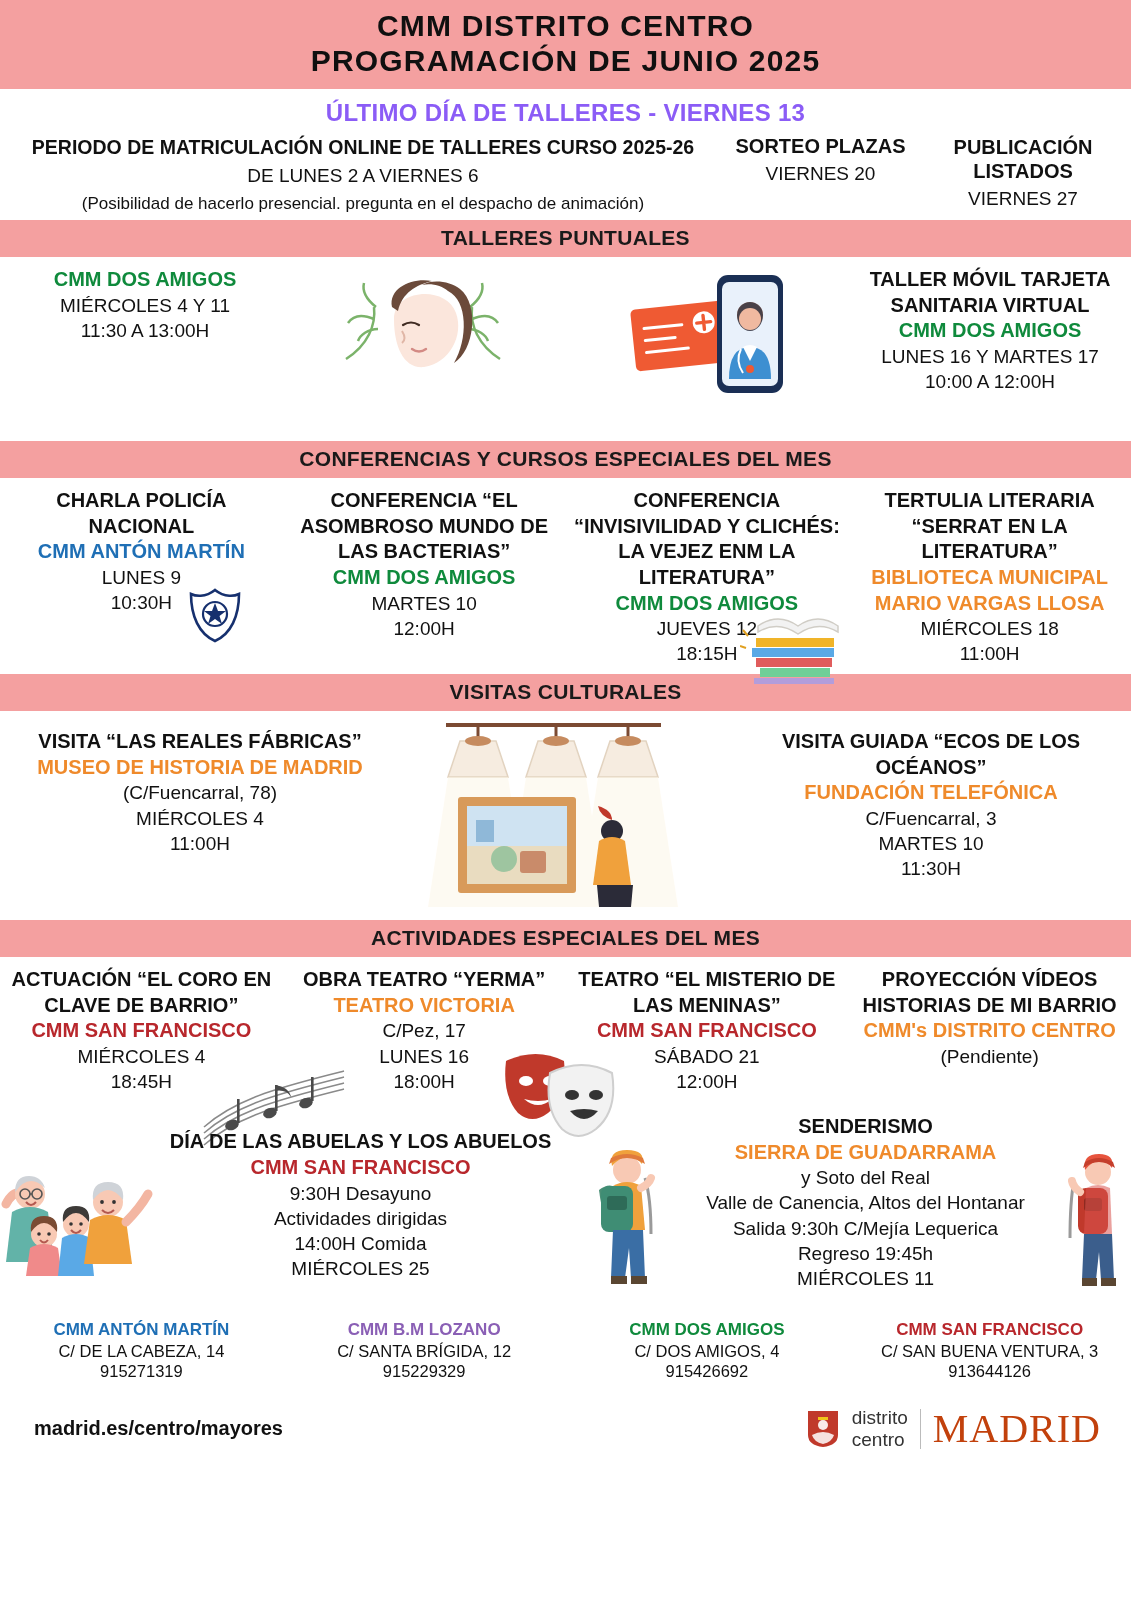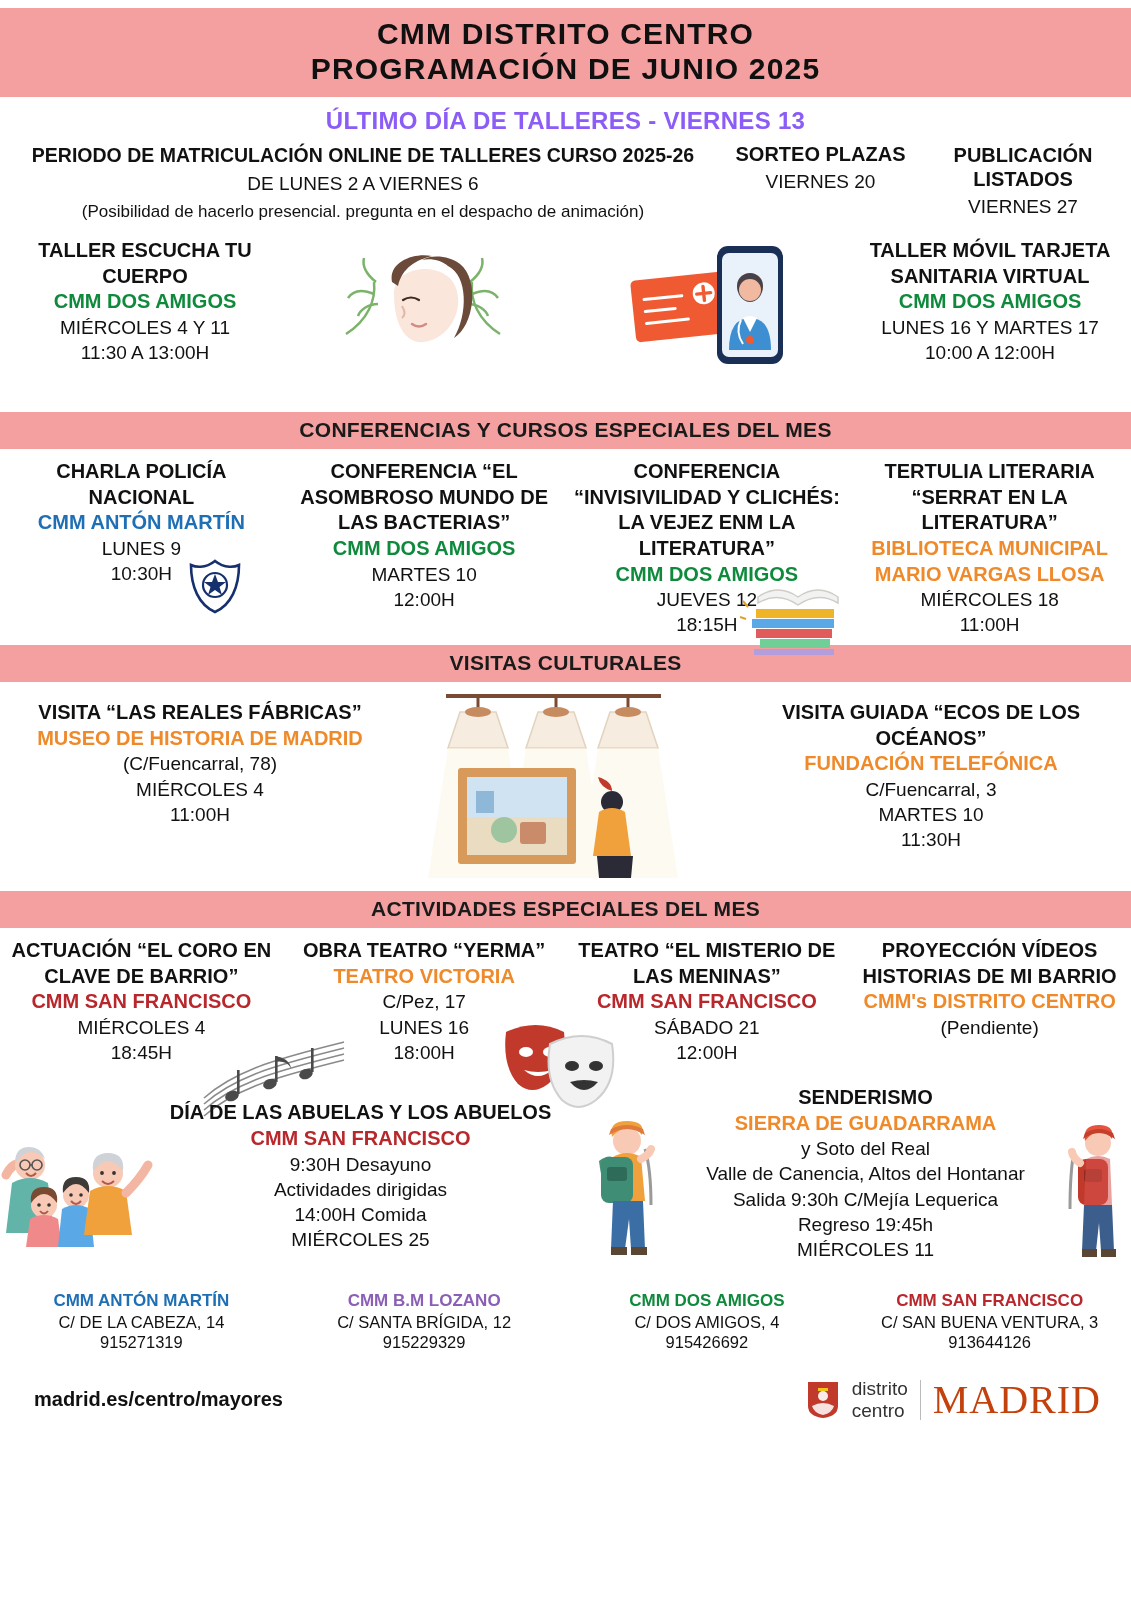--- a/index.html
+++ b/index.html
@@ -3,21 +3,21 @@
 <meta charset="utf-8">
 <style>
   html,body{margin:0;padding:0;}
   body{
     width:1131px;
     background:#ffffff;
     font-family:"Liberation Sans", sans-serif;
     color:#111;
     -webkit-font-smoothing:antialiased;
   }
-  .page{width:1131px;position:relative;overflow:hidden;margin-top:8px;}
+  .page{width:1131px;position:relative;overflow:hidden;}
 
   
   .band{
     background:#f4a0a0;
     text-align:center;
     font-weight:bold;
     font-size:21px;
     letter-spacing:.3px;
     padding:6px 0 7px;
     color:#1a1a1a;
@@ -136,25 +136,25 @@
         <div class="h">SORTEO PLAZAS</div>
         <div class="s">VIERNES 20</div>
       </div>
       <div class="info-right">
         <div class="h">PUBLICACIÓN LISTADOS</div>
         <div class="s">VIERNES 27</div>
       </div>
     </div>
   </div>
 
+  <div class="band">TALLERES PUNTUALES</div>
 
   <div class="tp sec">
     <div class="tp-left">
       <div class="txt">
-        <div class="itm-title">TALLER ESCUCHA TU CUERPO</div>
         <div class="itm-place green">CMM DOS AMIGOS</div>
         <div class="itm-line">MIÉRCOLES 4 Y 11</div>
         <div class="itm-line">11:30 A 13:00H</div>
       </div>
       <div class="art">
         <svg width="190" height="120" viewBox="0 0 190 120">
           <g stroke="#7bb36a" stroke-width="2.5" fill="none">
             <path d="M18 92 C 40 78, 48 58, 46 40"></path>
             <path d="M46 52 C 32 46, 24 50, 20 56"></path>
             <path d="M48 40 C 38 32, 34 24, 36 16"></path>

